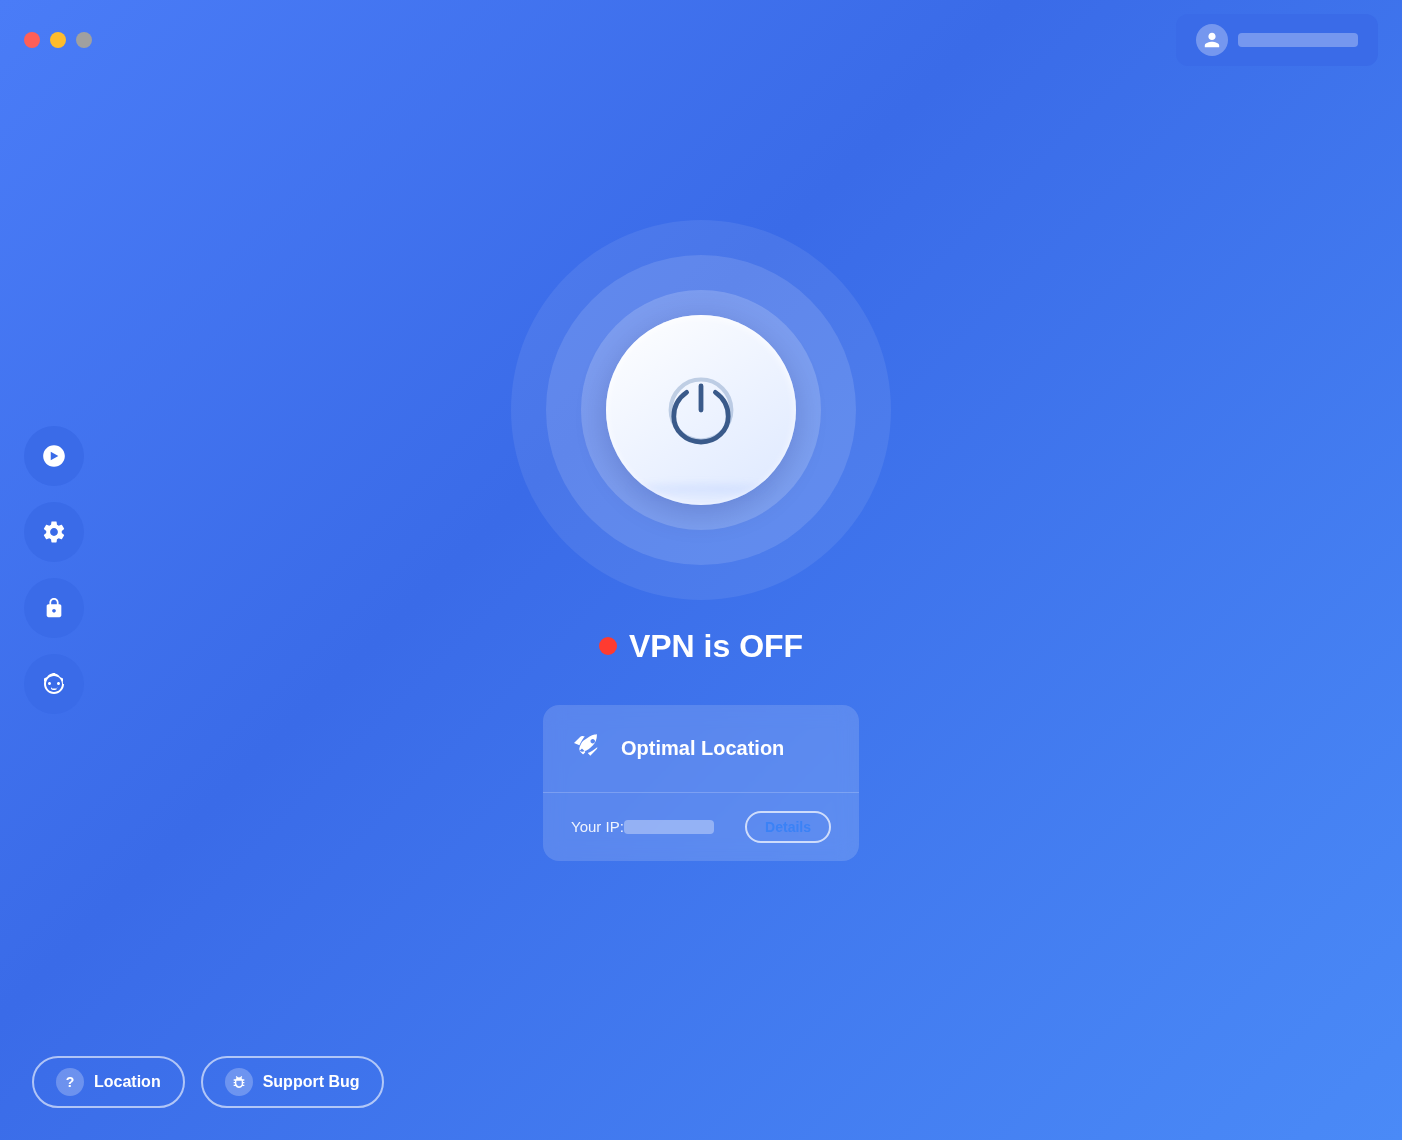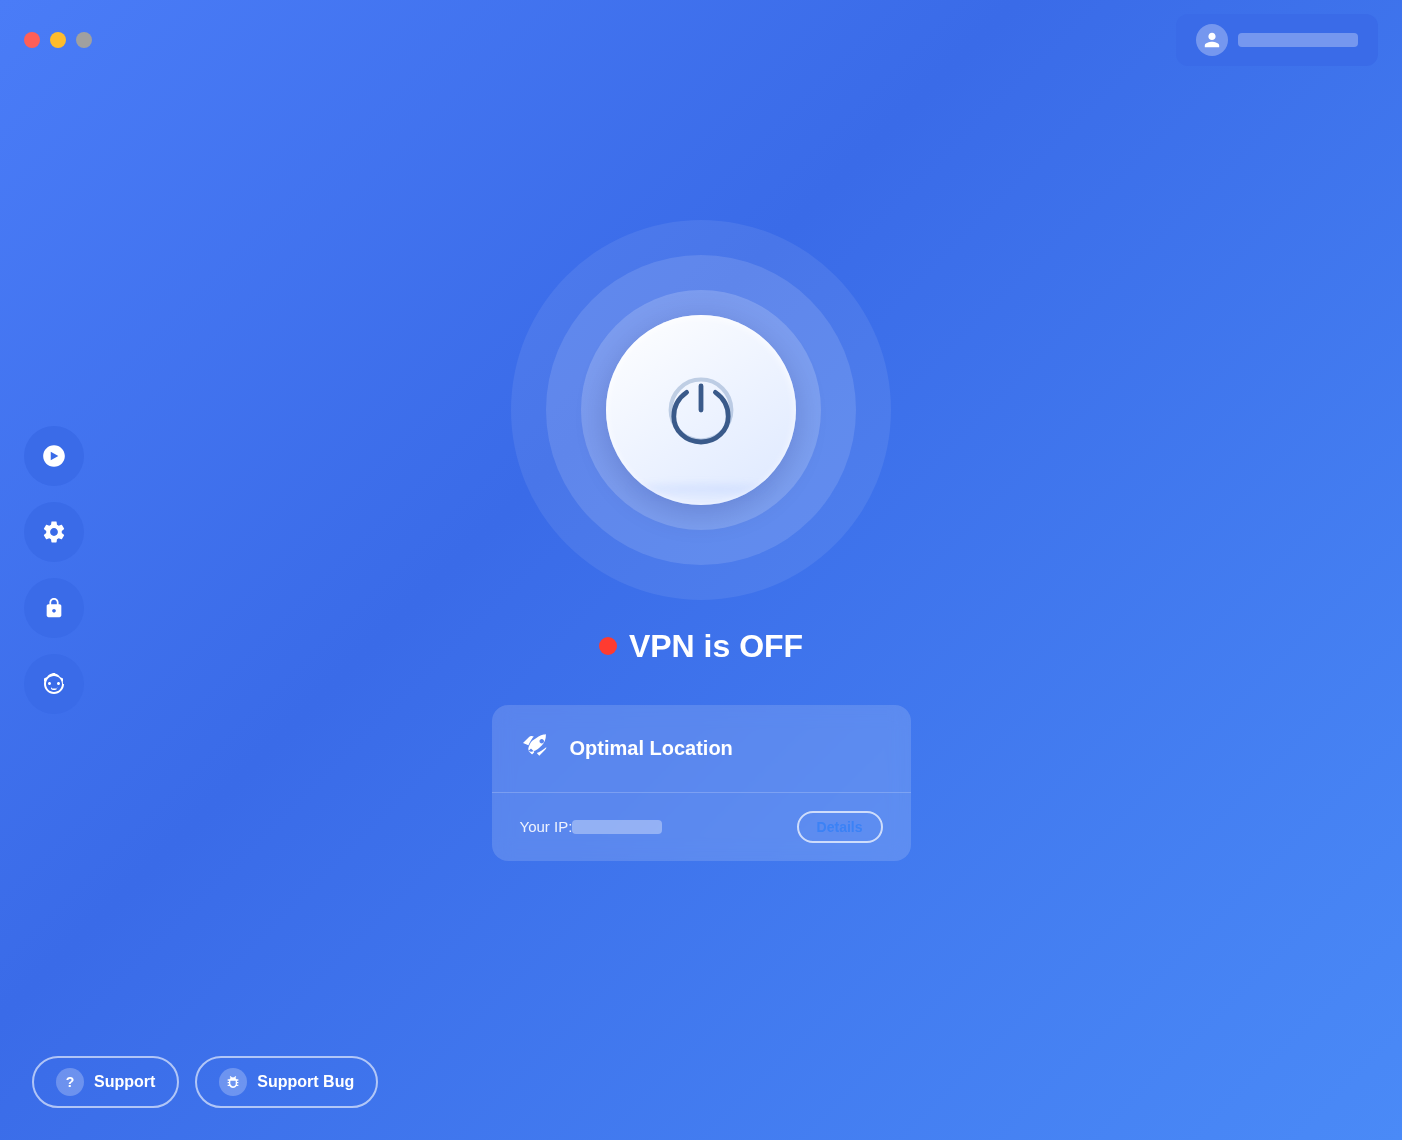--- a/index.html
+++ b/index.html
@@ -205,21 +205,21 @@
       flex-shrink: 0;
     }
 
     
     .location-card {
       margin-top: 40px;
       background: rgba(255,255,255,0.15);
       backdrop-filter: blur(10px);
       border-radius: 16px;
       padding: 0;
-      width: 419px;
+      width: 316px;
       overflow: hidden;
     }
 
     .location-header {
       padding: 22px 28px;
       display: flex;
       align-items: center;
       gap: 14px;
       border-bottom: 1px solid rgba(255,255,255,0.2);
     }
@@ -377,21 +377,21 @@
       <span class="ip-label">Your IP:</span>
       <div class="ip-blur"></div>
       <button class="details-btn">Details</button>
     </div>
   </div>
 </div>
 
 <div class="bottom-bar">
   <button class="bottom-btn">
     <div class="bottom-btn-icon">?</div>
-    <span>Support</span>
+    <span>Location</span>
   </button>
   <button class="bottom-btn">
     <div class="bottom-btn-icon">
       <svg width="16" height="16" viewBox="0 0 24 24" fill="white">
         <path d="M20 8h-2.81c-.45-.78-1.07-1.45-1.82-1.96L17 4.41 15.59 3l-2.17 2.17C12.96 5.06 12.49 5 12 5c-.49 0-.96.06-1.41.17L8.41 3 7 4.41l1.62 1.63C7.88 6.55 7.26 7.22 6.81 8H4v2h2.09c-.05.33-.09.66-.09 1v1H4v2h2v1c0 .34.04.67.09 1H4v2h2.81c1.04 1.79 2.97 3 5.19 3s4.15-1.21 5.19-3H20v-2h-2.09c.05-.33.09-.66.09-1v-1h2v-2h-2v-1c0-.34-.04-.67-.09-1H20V8zm-4 4v3c0 .32-.04.62-.1.92l-.08.39-.25.35c-.7 1.15-1.9 1.84-3.27 1.84-1.37 0-2.57-.69-3.27-1.84l-.25-.35-.08-.39C8.64 15.62 8 15.32 8 15v-3c0-.34.04-.67.1-.95L8.17 10h7.66l.07.05c.06.28.1.61.1.95z"></path>
       </svg>
     </div>
     <span>Support Bug</span>
   </button>
 </div>

